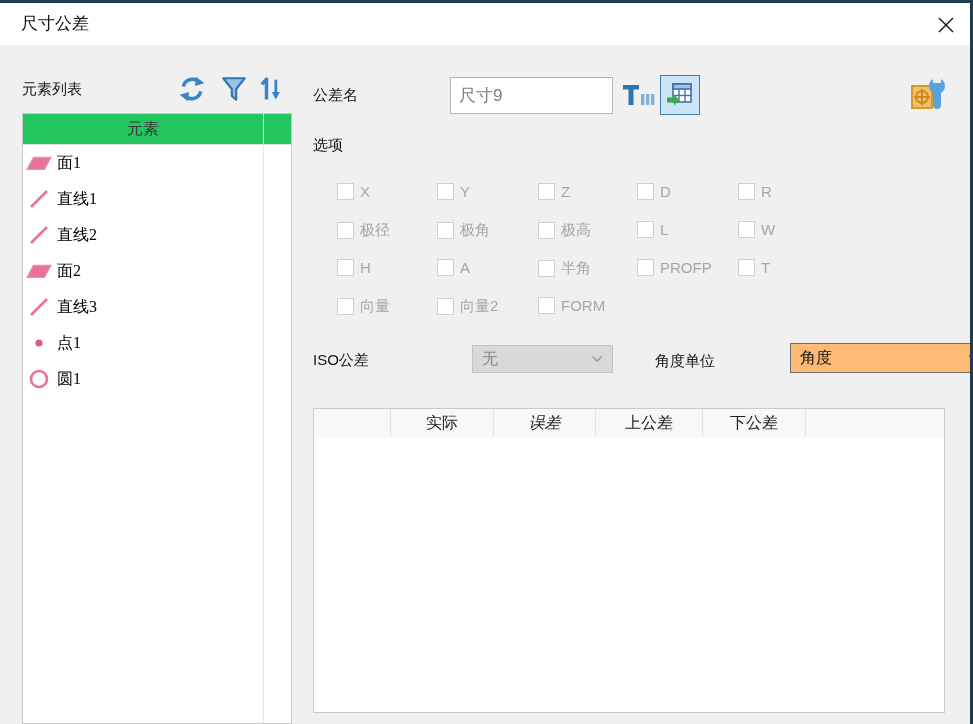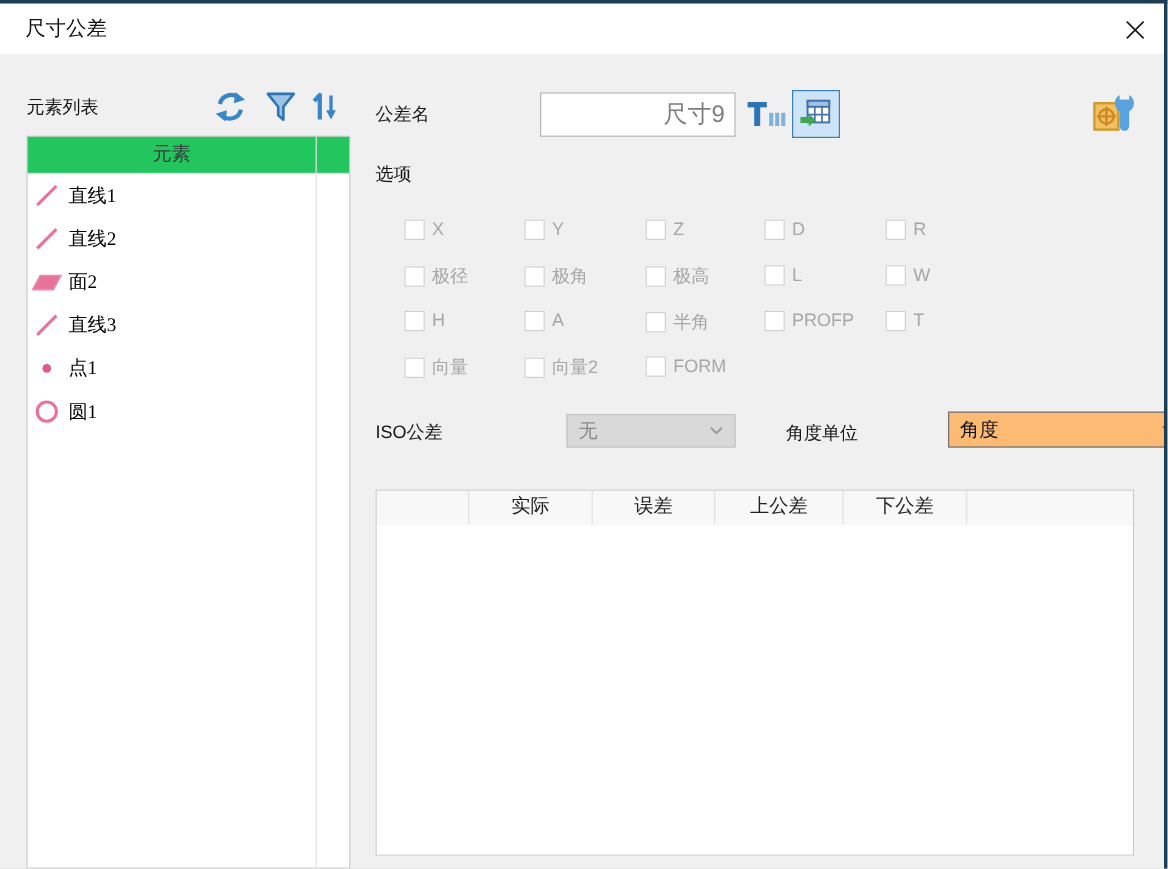--- a/index.html
+++ b/index.html
@@ -31,22 +31,22 @@
   .list-vsep{position:absolute;left:240px;top:0;bottom:0;width:1px;background:#e4e4e4;}
   .list-items{position:absolute;top:31px;left:0;right:29px;bottom:0;overflow:hidden;}
   .list-item{height:36px;display:flex;align-items:center;cursor:pointer;}
   .li-icon{width:26px;margin-left:3px;display:flex;justify-content:center;}
   .li-label{margin-left:5px;font-family:"Liberation Serif","DejaVu Serif",serif;
     font-size:16px;color:#000;}
 
   
   .tname-input{
     position:absolute;left:450px;top:74px;width:163px;height:37px;box-sizing:border-box;
-    border:1px solid #b5b5b5;background:#fff;color:#7e7e7e;font-size:20px;
-    padding:0 8px;font-family:"Liberation Sans",sans-serif;outline:none;text-align:right;
+    border:1px solid #b5b5b5;background:#fff;color:#7e7e7e;font-size:17px;
+    padding:0 8px;font-family:"Liberation Sans",sans-serif;outline:none;
   }
   .tm-icon{position:absolute;left:621px;top:80px;width:34px;height:24px;cursor:pointer;}
   .tblbtn{
     position:absolute;left:660px;top:72px;width:40px;height:40px;box-sizing:border-box;
     background:#cde3f7;border:1px solid #3c7fb5;display:flex;align-items:center;
     justify-content:center;cursor:pointer;
   }
   .settings-icon{position:absolute;left:904px;top:71px;width:46px;height:40px;cursor:pointer;}
 
   
@@ -115,20 +115,28 @@
       <polygon points="13.5,14.5 20.5,14.5 17,21" fill="#3a85c8"></polygon>
     </svg>
   </span>
 
   <div class="listbox">
     <div class="list-header">
       <span class="list-header-label">元素</span>
     </div>
     <div class="list-vsep"></div>
     <div class="list-items" id="list-items">
+        <div class="list-item">
+          <span class="li-icon">
+            <svg width="26" height="20" viewBox="0 0 28 22">
+              <polygon points="1,18 8,5 27,5 20,18" fill="#e9729b" stroke="#e58db0" stroke-width="1.5"></polygon>
+            </svg>
+          </span>
+          <span class="li-label">面1</span>
+        </div>
         <div class="list-item">
           <span class="li-icon">
             <svg width="22" height="22" viewBox="0 0 22 22">
               <line x1="3" y1="19" x2="19" y2="3" stroke="#e9729b" stroke-width="2.6"></line>
             </svg>
           </span>
           <span class="li-label">直线1</span>
         </div>
         <div class="list-item">
           <span class="li-icon">
@@ -295,21 +303,21 @@
     <span>角度</span>
     <svg width="12" height="8" viewBox="0 0 12 8">
       <polyline points="1.5,1.5 6,6 10.5,1.5" fill="none" stroke="#3a3a3a" stroke-width="1.6"></polyline>
     </svg>
   </div>
 
   <div class="rtable">
     <div class="rt-header" id="rt-header">
         <div class="rt-th" style="width: 77px;"></div>
         <div class="rt-th" style="width: 103px;">实际</div>
-        <div class="rt-th" style="width: 102px;">误差</div>
+        <div class="rt-th" style="width: 102px; font-style: italic;">误差</div>
         <div class="rt-th" style="width: 107px;">上公差</div>
         <div class="rt-th" style="width: 103px;">下公差</div>
         <div class="rt-th" style="width: 35px;"></div>
       </div>
     <div class="rt-body"></div>
   </div>
 
 </div>
 
 </body></html>

